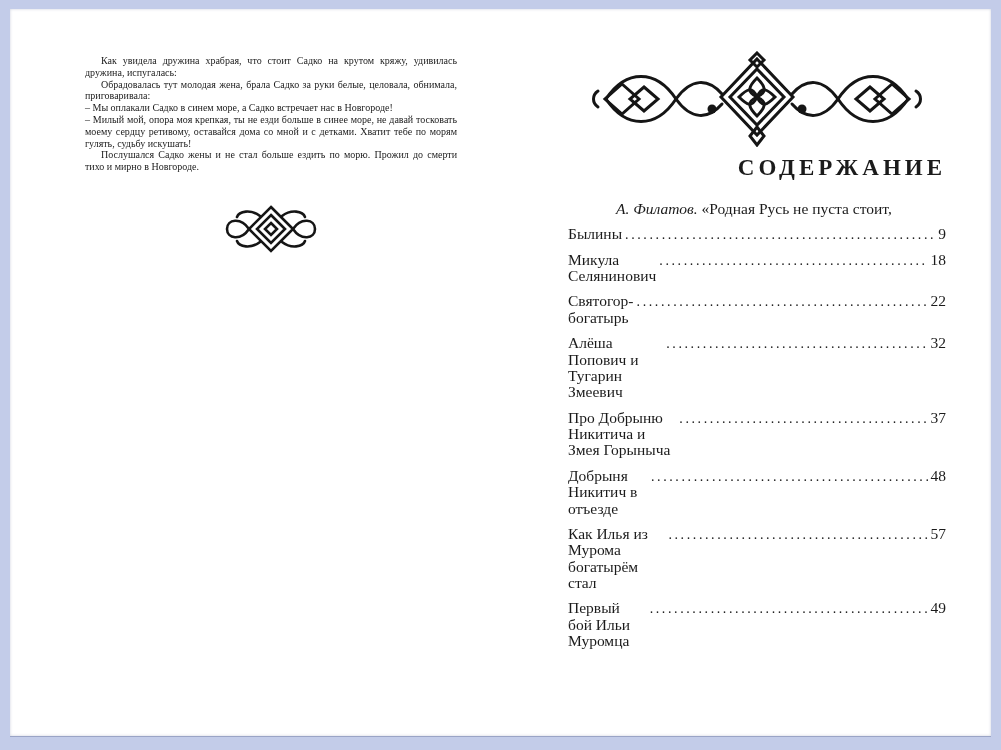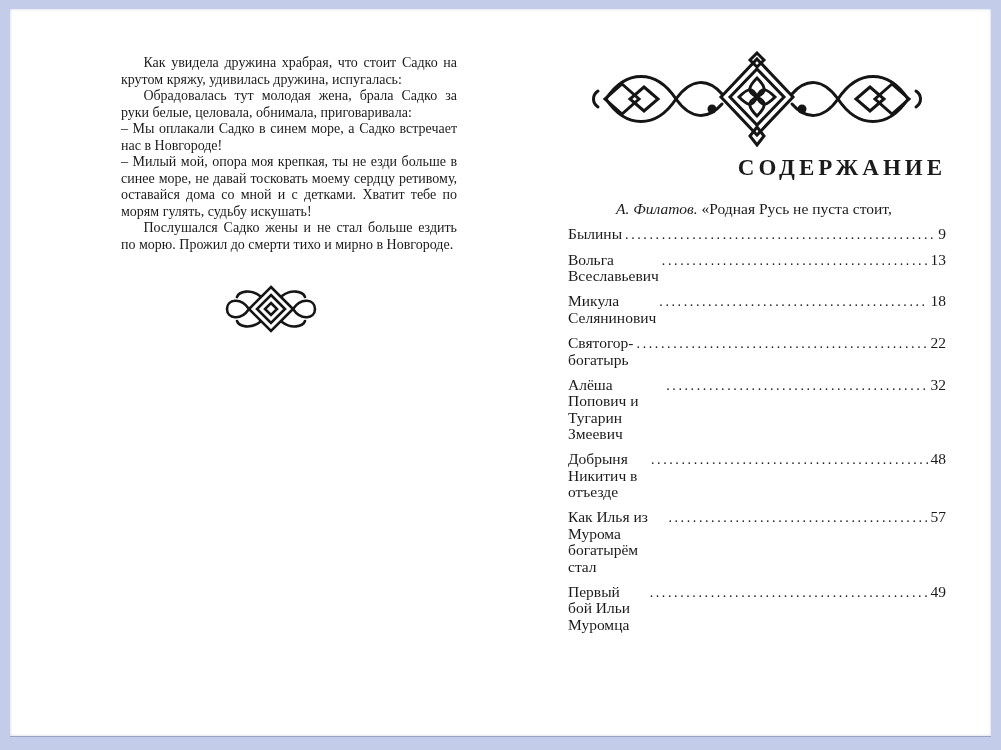--- a/index.html
+++ b/index.html
@@ -20,24 +20,23 @@
     width: 100%; height: 100%;
     background: #ffffff;
     box-shadow: inset 0 0 3px rgba(110,120,155,.35), 0 1px 0 #9aa4c6;
   }
   
   .page-left {
     position: absolute;
     left: 75px; top: 46px; width: 372px;
   }
   .para {
-    font-size: 14px;
+    font-size: 10px;
     line-height: 1.18;
     text-align: justify;
-    margin-left: 36px;
   }
   .para.indent { text-indent: 1.6em; }
   .small-ornament { margin-top: 30px; text-align: center; }
   
   .page-right {
     position: absolute;
     left: 558px; top: 42px; width: 378px;
   }
   .big-ornament { text-align: center; margin-bottom: 8px; }
   .toc-title {
@@ -133,38 +132,38 @@
           <div class="toc-row">
     <span class="toc-text"><i>А. Филатов. </i>«Родная Русь не пуста стоит,</span>
 
   </div>
           <div class="toc-row">
     <span class="toc-text">Былины</span>
     <span class="dots"></span>
     <span class="toc-page">9</span>
   </div>
           <div class="toc-row">
-    <span class="toc-text">Вольга Всеславьевич</span>
-    <span class="dots"></span>
-    <span class="toc-page">13</span>
-  </div>
-          <div class="toc-row">
     <span class="toc-text">Микула Селянинович</span>
     <span class="dots"></span>
     <span class="toc-page">18</span>
   </div>
           <div class="toc-row">
     <span class="toc-text">Святогор-богатырь</span>
     <span class="dots"></span>
     <span class="toc-page">22</span>
   </div>
           <div class="toc-row">
     <span class="toc-text">Алёша Попович и Тугарин Змеевич</span>
     <span class="dots"></span>
     <span class="toc-page">32</span>
+  </div>
+          <div class="toc-row">
+    <span class="toc-text">Про Добрыню Никитича и Змея Горыныча</span>
+    <span class="dots"></span>
+    <span class="toc-page">37</span>
   </div>
           <div class="toc-row">
     <span class="toc-text">Добрыня Никитич в отъезде</span>
     <span class="dots"></span>
     <span class="toc-page">48</span>
   </div>
           <div class="toc-row">
     <span class="toc-text">Как Илья из Мурома богатырём стал</span>
     <span class="dots"></span>
     <span class="toc-page">57</span>

